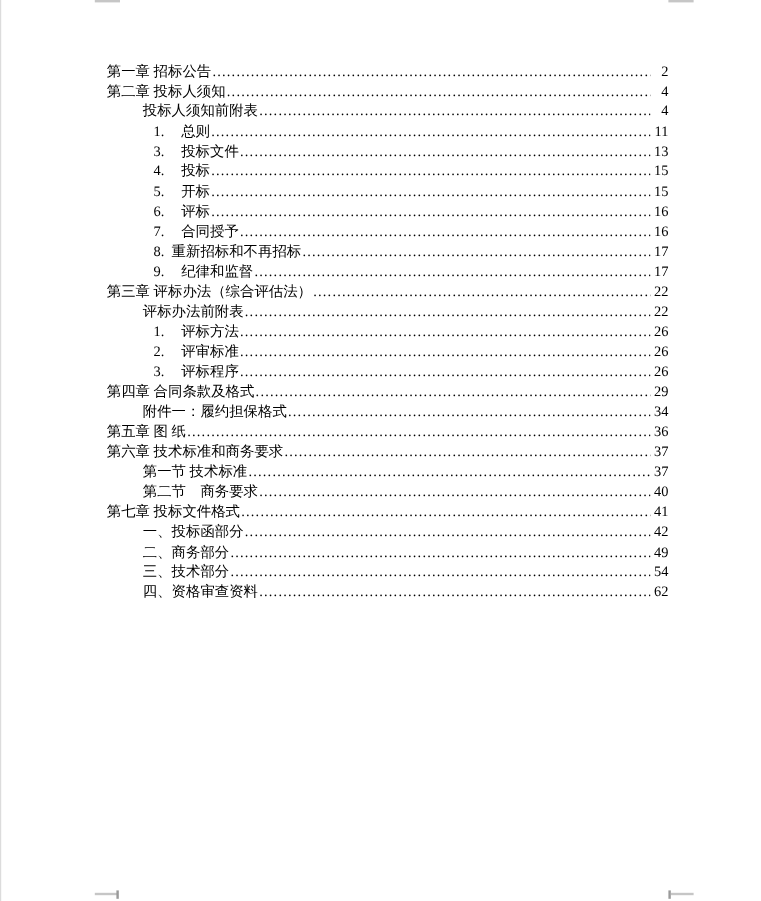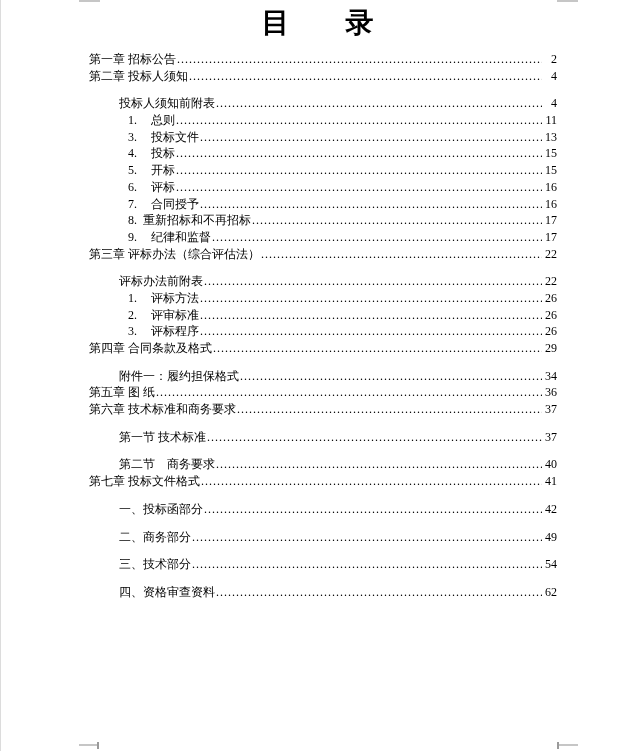--- a/index.html
+++ b/index.html
@@ -34,21 +34,21 @@
   }
   .toc-row {
     display: flex;
     align-items: center;
     height: 16.7px;
     line-height: 16.7px;
     font-size: 12px;
     color: #000;
     white-space: pre;
   }
-  .toc-row.level-1 { padding-left: 30px; margin-top: 11px; }
+  .toc-row.level-1 { padding-left: 30px; }
   .toc-row.level-2 { padding-left: 39px; }
   .toc-num { flex: 0 0 auto; width: 23px; }
   .toc-row.tight .toc-num { width: 15px; }
   .toc-label { flex: 0 0 auto; }
   .toc-dots {
     flex: 1 1 auto;
     overflow: hidden;
     white-space: nowrap;
     letter-spacing: 1px;
     margin: 0 2px 0 1px;
@@ -71,21 +71,20 @@
 
 <div class="page">
 
   <div class="mark mark-tl"></div>
   <div class="mark mark-tr"></div>
   <div class="mark mark-bl-h"></div>
   <div class="mark mark-bl-v"></div>
   <div class="mark mark-br-h"></div>
   <div class="mark mark-br-v"></div>
 
-  <h1 class="doc-title">目　　录</h1>
 
   <div class="toc" id="toc-list">
       <div class="toc-row level-0"><span class="toc-label">第一章 招标公告</span><span class="toc-dots">................................................................................................................................................................................................................................................................................................................................................................................................................</span><span class="toc-page">2</span></div>
       <div class="toc-row level-0"><span class="toc-label">第二章 投标人须知</span><span class="toc-dots">................................................................................................................................................................................................................................................................................................................................................................................................................</span><span class="toc-page">4</span></div>
       <div class="toc-row level-1"><span class="toc-label">投标人须知前附表</span><span class="toc-dots">................................................................................................................................................................................................................................................................................................................................................................................................................</span><span class="toc-page">4</span></div>
       <div class="toc-row level-2"><span class="toc-num">1.</span><span class="toc-label">总则</span><span class="toc-dots">................................................................................................................................................................................................................................................................................................................................................................................................................</span><span class="toc-page">11</span></div>
       <div class="toc-row level-2"><span class="toc-num">3.</span><span class="toc-label">投标文件</span><span class="toc-dots">................................................................................................................................................................................................................................................................................................................................................................................................................</span><span class="toc-page">13</span></div>
       <div class="toc-row level-2"><span class="toc-num">4.</span><span class="toc-label">投标</span><span class="toc-dots">................................................................................................................................................................................................................................................................................................................................................................................................................</span><span class="toc-page">15</span></div>
       <div class="toc-row level-2"><span class="toc-num">5.</span><span class="toc-label">开标</span><span class="toc-dots">................................................................................................................................................................................................................................................................................................................................................................................................................</span><span class="toc-page">15</span></div>
       <div class="toc-row level-2"><span class="toc-num">6.</span><span class="toc-label">评标</span><span class="toc-dots">................................................................................................................................................................................................................................................................................................................................................................................................................</span><span class="toc-page">16</span></div>

